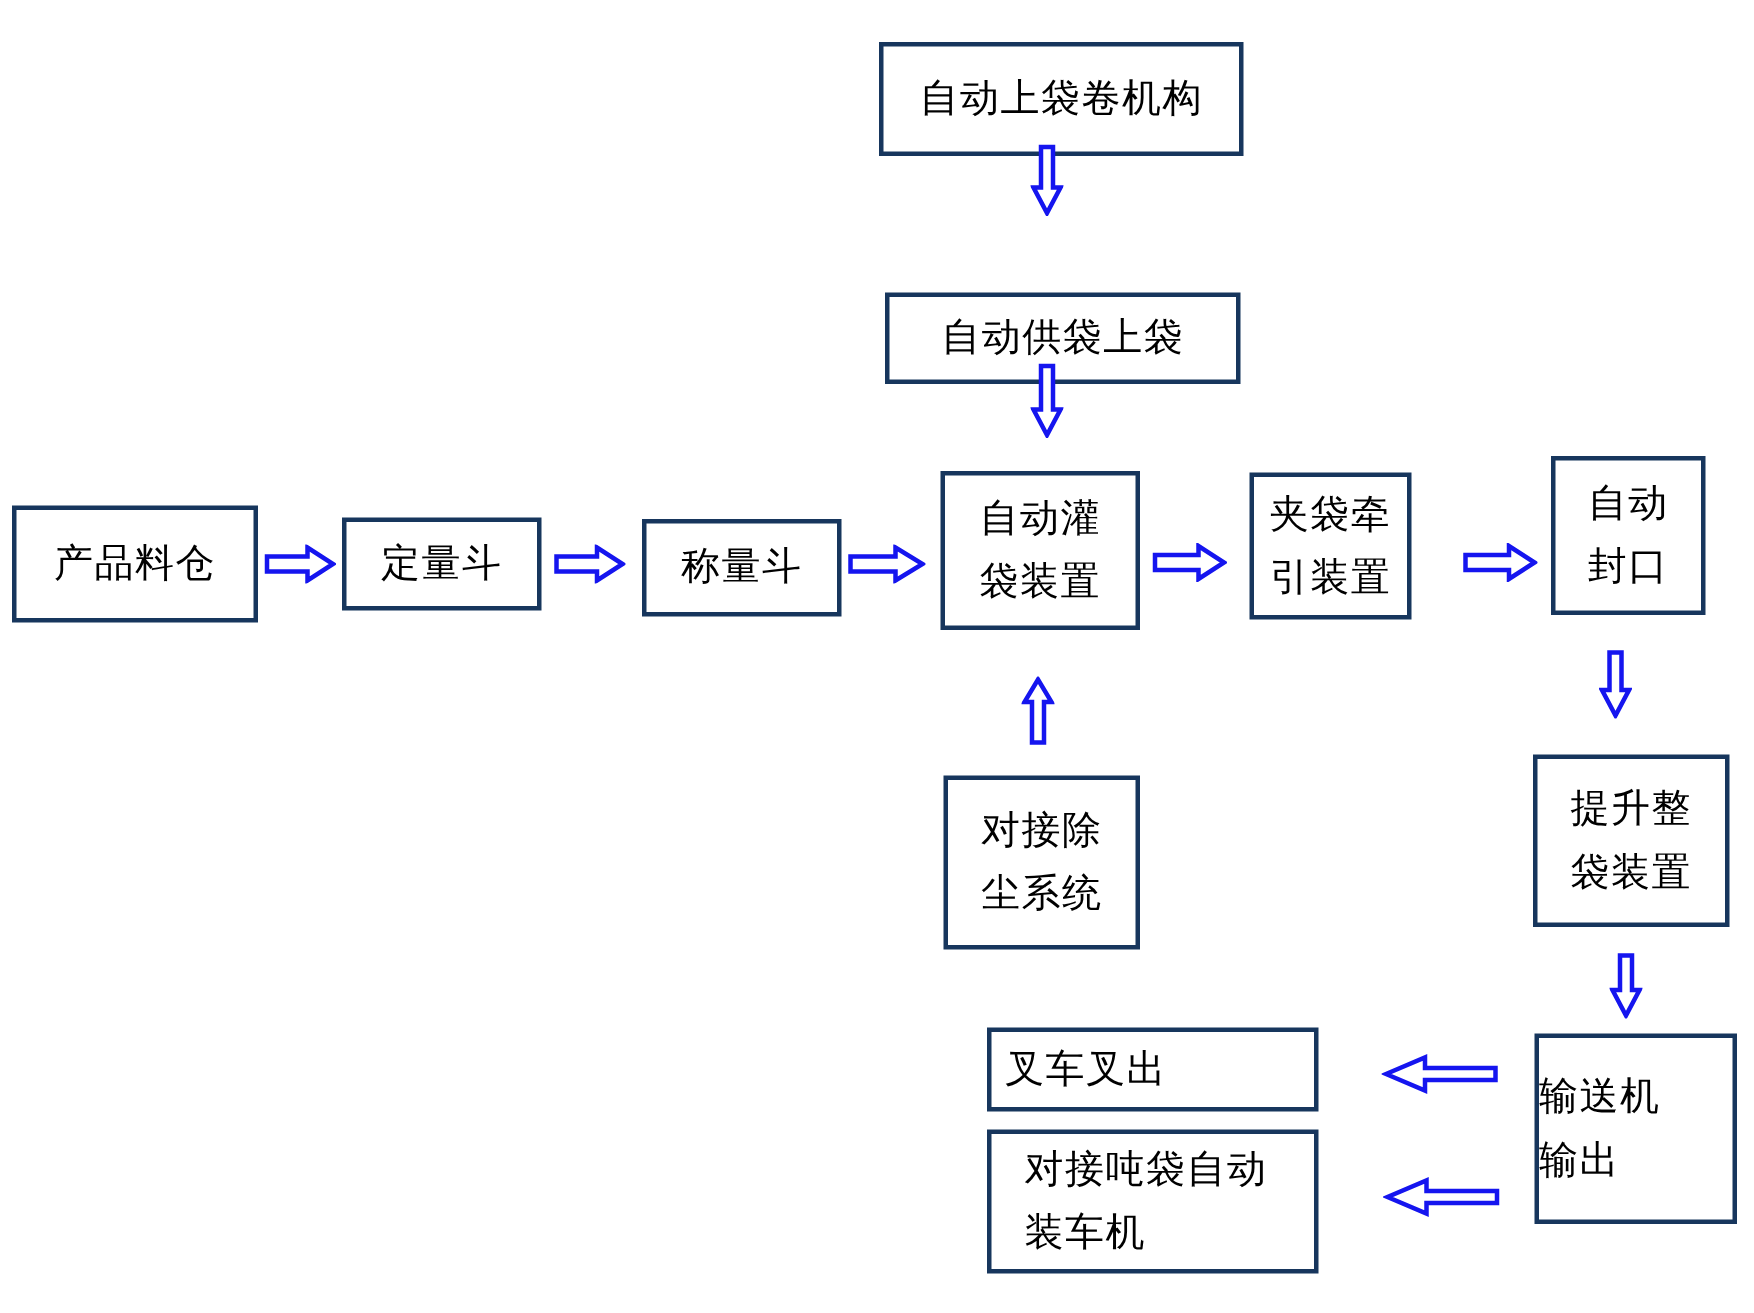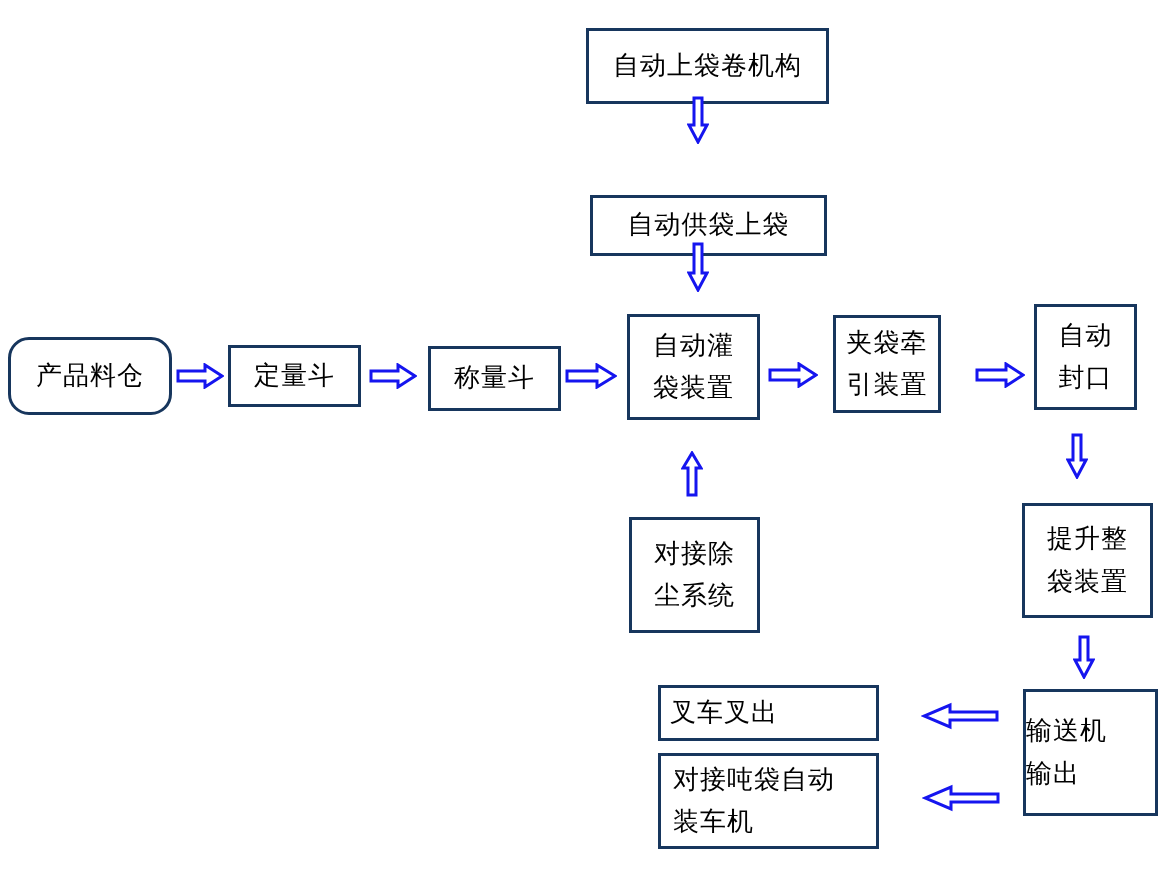--- a/index.html
+++ b/index.html
@@ -43,21 +43,21 @@
   <div class="node" style="left:590px;top:159px;width:237px;height:61px;margin-top:36px;">
     <div>自动供袋上袋</div>
   </div>
 
   <div class="arrow" style="left:687px;top:242px;">
     <svg width="22" height="50" viewBox="0 0 22 50">
         <polygon points="7,2 15,2 15,31 20,31 11,48 2,31 7,31"></polygon>
       </svg>
   </div>
 
-  <div class="node" style="left:8px;top:337px;width:164px;height:78px;border-radius:21px;">
+  <div class="node" style="left:8px;top:337px;width:164px;height:78px;">
     <div>产品料仓</div>
   </div>
 
   <div class="arrow" style="left:176px;top:363px;">
     <svg width="48" height="26" viewBox="0 0 48 26">
         <polygon points="2,8 29,8 29,2 46,13 29,24 29,18 2,18"></polygon>
       </svg>
   </div>
 
   <div class="node" style="left:228px;top:345px;width:133px;height:62px;">
@@ -149,18 +149,18 @@
   <div class="node left-align" style="left:658px;top:685px;width:221px;height:56px;padding-left:9px;">
     <div>叉车叉出</div>
   </div>
 
   <div class="arrow" style="left:922px;top:784px;">
     <svg width="78" height="28" viewBox="0 0 78 28">
         <polygon points="76,10 29,10 29,3 3,14 29,25 29,18 76,18"></polygon>
       </svg>
   </div>
 
-  <div class="node left-align" style="left:658px;top:753px;width:221px;height:96px;padding-left:12px;">
+  <div class="node left-align" style="left:658px;top:753px;width:221px;height:96px;padding-left:22px;">
     <div>对接吨袋自动</div>
     <div>装车机</div>
   </div>
 
 </div>
 
 </body></html>

